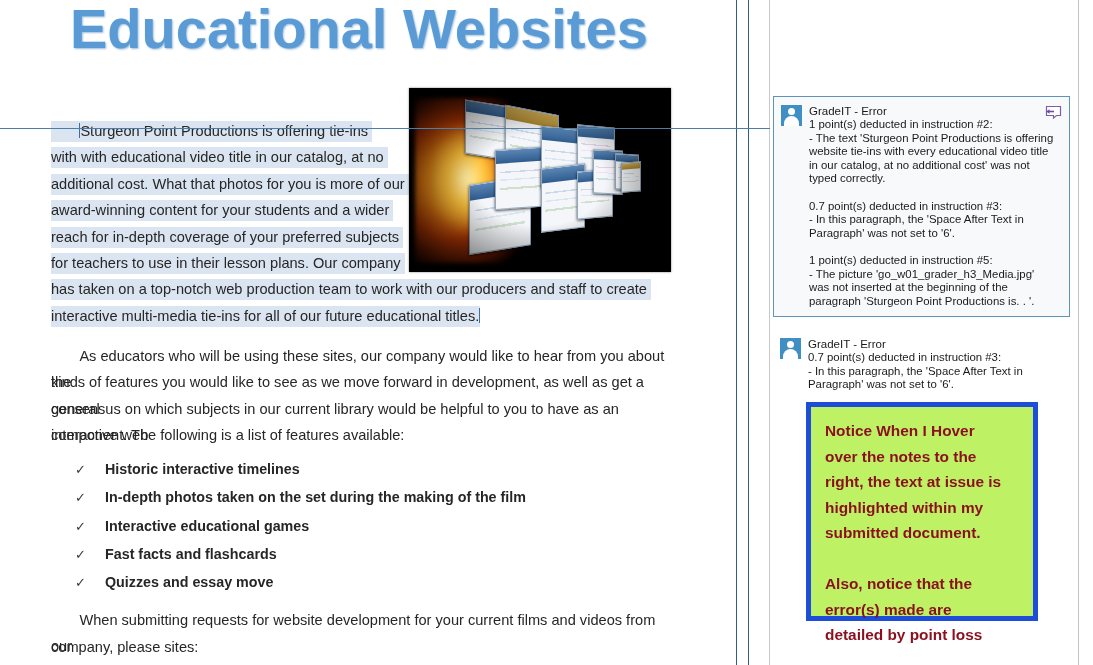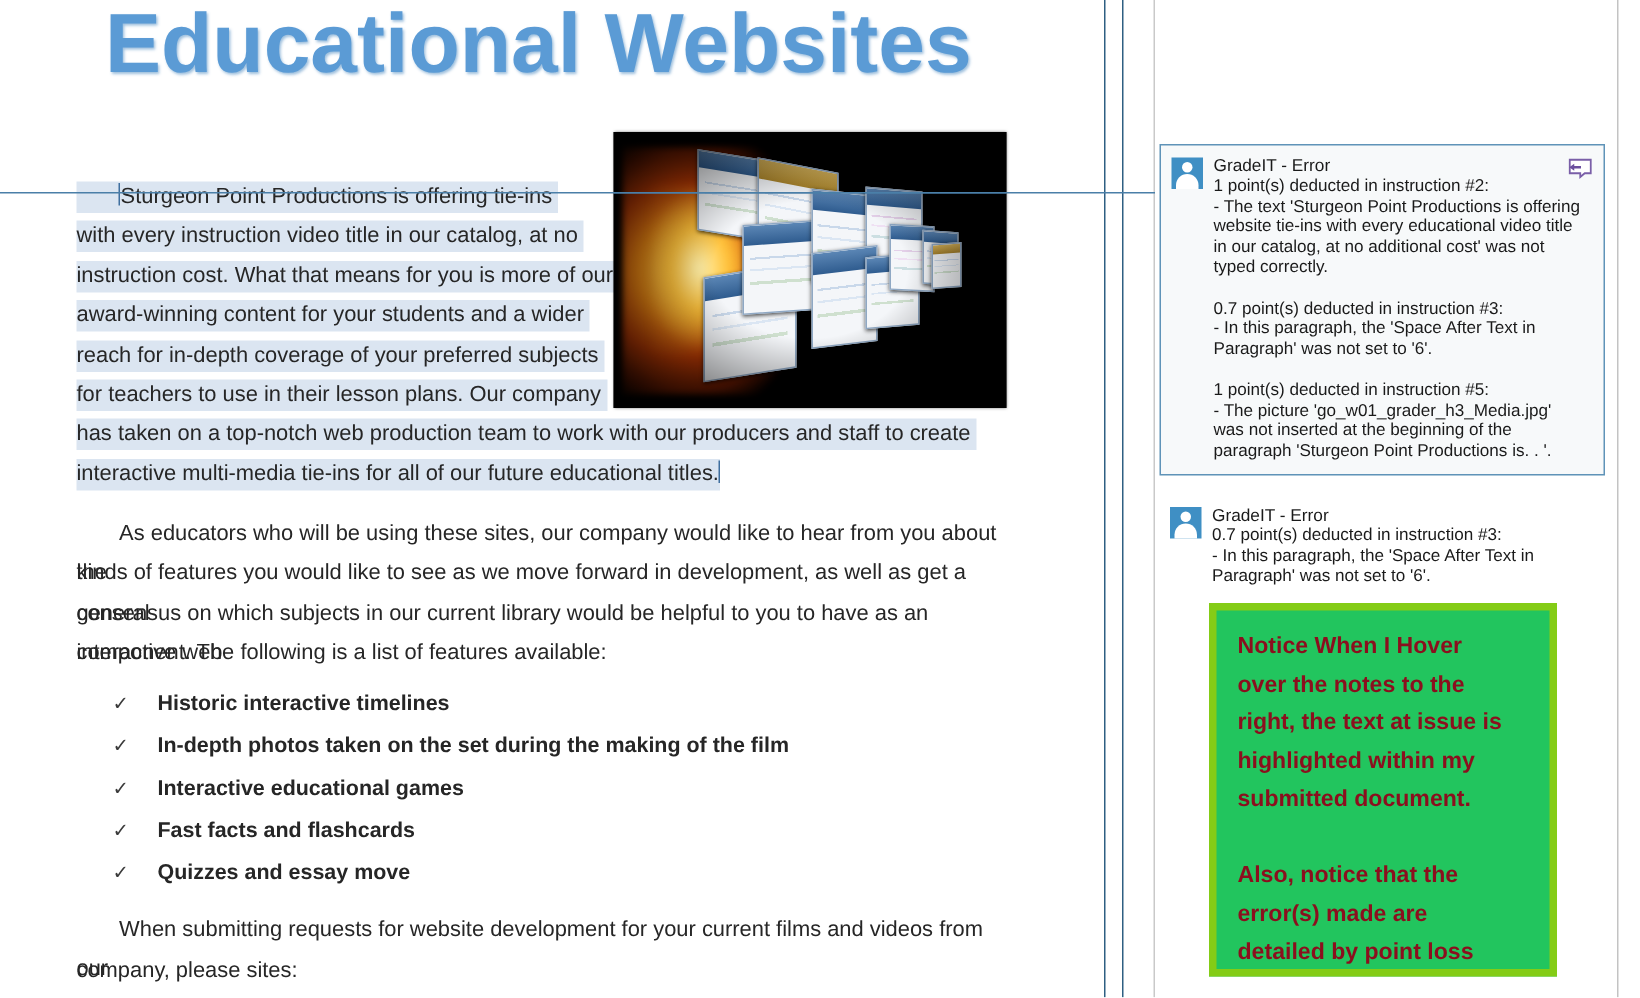--- a/index.html
+++ b/index.html
@@ -290,24 +290,24 @@
     width: 19px;
     height: 15px;
   }
 
   
   .red-box {
     position: absolute;
     left: 806px;
     top: 402px;
     width: 232px;
-    height: 249px;
+    height: 219px;
     box-sizing: border-box;
-    background: #22c55e;
-    border: 5px solid #84cc16;
+    background: #bef264;
+    border: 5px solid #1d4ed8;
     padding: 11px 10px 10px 14px;
   }
   .red-text {
     font-size: 15.4px;
     font-weight: bold;
     color: #8b0f1e;
     line-height: 25.5px;
     white-space: pre-wrap;
   }
 </style>
@@ -315,22 +315,22 @@
 <body>
 
 <div id="stage">
 
   <div class="doc-page">
 
     <div class="doc-title">Educational Websites</div>
 
     <div class="body-text para-highlight">
       <span class="ln"><span class="hl">&nbsp;&nbsp;&nbsp;&nbsp;&nbsp;&nbsp;&nbsp;<span class="caret"></span><span>Sturgeon Point Productions is offering tie-ins</span>&nbsp;</span></span>
-      <span class="ln"><span class="hl"><span>with every instruction video title in our catalog, at no</span>&nbsp;</span></span>
-      <span class="ln"><span class="hl"><span>instruction cost. What that means for you is more of our</span>&nbsp;</span></span>
+      <span class="ln"><span class="hl"><span>with with educational video title in our catalog, at no</span>&nbsp;</span></span>
+      <span class="ln"><span class="hl"><span>additional cost. What that photos for you is more of our</span>&nbsp;</span></span>
       <span class="ln"><span class="hl"><span>award-winning content for your students and a wider</span>&nbsp;</span></span>
       <span class="ln"><span class="hl"><span>reach for in-depth coverage of your preferred subjects</span>&nbsp;</span></span>
       <span class="ln"><span class="hl"><span>for teachers to use in their lesson plans. Our company</span>&nbsp;</span></span>
       <span class="ln"><span class="hl"><span>has taken on a top-notch web production team to work with our producers and staff to create</span>&nbsp;</span></span>
       <span class="ln"><span class="hl"><span>interactive multi-media tie-ins for all of our future educational titles.</span><span class="caret"></span></span></span>
     </div>
 
     <div class="doc-image">
       <div class="img-glow"></div>
       <div class="img-glow2"></div>

